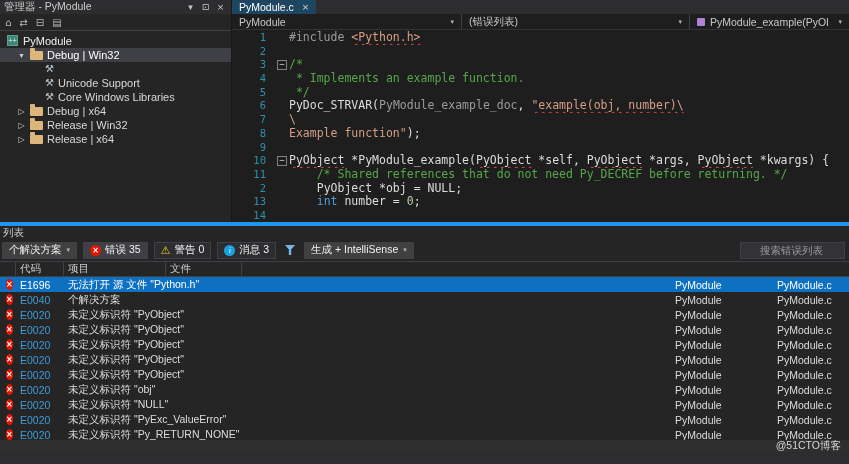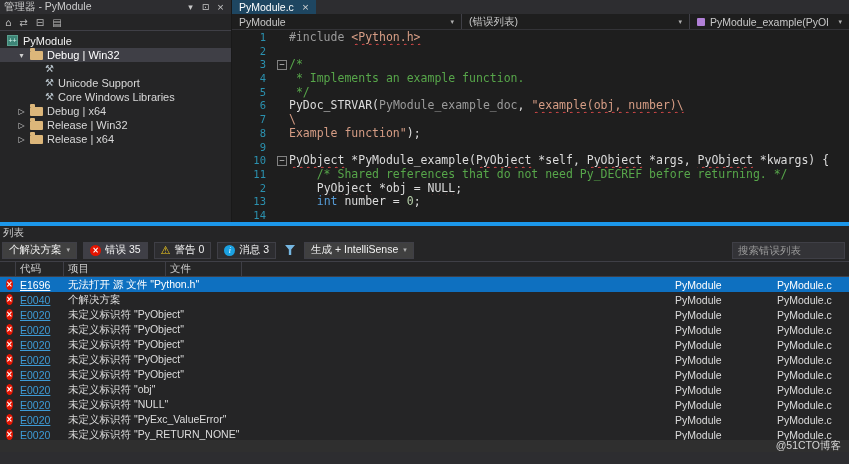--- a/index.html
+++ b/index.html
@@ -62,34 +62,34 @@
   .bp{height:214px;flex:0 0 214px;display:flex;flex-direction:column;background:#252526}
   .bp-caption{height:13px;flex:0 0 13px;display:flex;align-items:center;padding:0 3px;font-size:10.5px;color:#cccccc}
   .bp-toolbar{height:22px;flex:0 0 22px;display:flex;align-items:center;gap:6px;padding:0 2px}
   .dd{display:flex;align-items:center;gap:5px;border:1px solid #3f3f46;background:#404040;height:17px;padding:0 6px;font-size:10.5px;color:#f1f1f1;cursor:pointer;white-space:nowrap}
   .tb-btn{display:flex;align-items:center;gap:4px;border:1px solid #3f3f46;background:#2d2d30;height:17px;padding:0 6px;font-size:10.5px;color:#f1f1f1;cursor:pointer;white-space:nowrap}
   .tb-btn.active{background:#3f3f46}
   .ic-err{display:inline-block;width:11px;height:11px;border-radius:50%;background:var(--error,#e51400);color:#fff;font-size:8px;line-height:11px;text-align:center;font-weight:bold}
   .ic-warn{color:var(--warning,#f2cb1d);font-size:11px;line-height:11px}
   .ic-info{display:inline-block;width:11px;height:11px;border-radius:50%;background:var(--info,#1ba1e2);color:#fff;font-size:8px;line-height:11px;text-align:center;font-style:italic;font-family:"Liberation Serif",serif}
   .funnel{width:10px;height:10px;background:#75b6e0;clip-path:polygon(0 0,100% 0,62% 45%,62% 100%,38% 100%,38% 45%);margin:0 3px;cursor:pointer}
-  .search{margin-left:auto;margin-right:2px;width:113px;height:17px;background:#333337;border:1px solid #3f3f46;color:#cccccc;font-size:10.5px;padding:0 5px;font-family:inherit;outline:none}
+  .search{margin-left:auto;margin-right:2px;width:105px;height:17px;background:#333337;border:1px solid #3f3f46;color:#cccccc;font-size:10.5px;padding:0 19px;font-family:inherit;outline:none}
   .search::placeholder{color:#9a9a9a}
   .grid-head{height:22px;flex:0 0 14px;display:flex;border-top:1px solid #3f3f46;border-bottom:1px solid #3f3f46;font-size:10.5px;color:#cccccc}
   .hcell{display:flex;align-items:center;padding:0 4px;border-right:1px solid #3f3f46;white-space:nowrap;cursor:pointer}
   .c-icon{flex:0 0 16px;padding:0 2px}
   .c-code{flex:0 0 48px}
   .c-desc{flex:1 1 auto;min-width:0}
   .c-proj{flex:0 0 102px}
   .c-file{flex:0 0 76px}
   .err-rows{flex:1;overflow:hidden}
   .err-row{height:15px;display:flex;align-items:center;font-size:10.5px;color:#dcdcdc;cursor:pointer}
   .err-row .cell{padding:0 4px;white-space:nowrap;overflow:hidden}
   .err-row .c-icon{display:flex;align-items:center}
-  .err-row .c-code{color:var(--code-link,#3d9bd6);text-decoration:underline}
+  .err-row .c-code{color:var(--code-link,#3d9bd6);}
   .err-row.selected{background:var(--selection,#0e70c0);color:#ffffff}
   .err-row.selected .c-code{color:#ffffff}
   .err-circle{display:inline-block;width:11px;height:11px;border-radius:50%;background:var(--error,#e51400);color:#fff;font-size:8px;line-height:11px;text-align:center;font-weight:bold;margin-left:2px}
 
   
   .dock{height:12px;flex:0 0 12px;background:#2d2d30;display:flex;align-items:center;padding:0 5px;font-size:10.5px;color:#e8e8e8;cursor:pointer}
   .wm{height:12px;flex:0 0 12px;background:#2f2f2f;display:flex;align-items:center;justify-content:flex-end;padding:0 8px;color:#d6d6d6;font-size:10.5px}
 </style>
 </head>
 <body>

